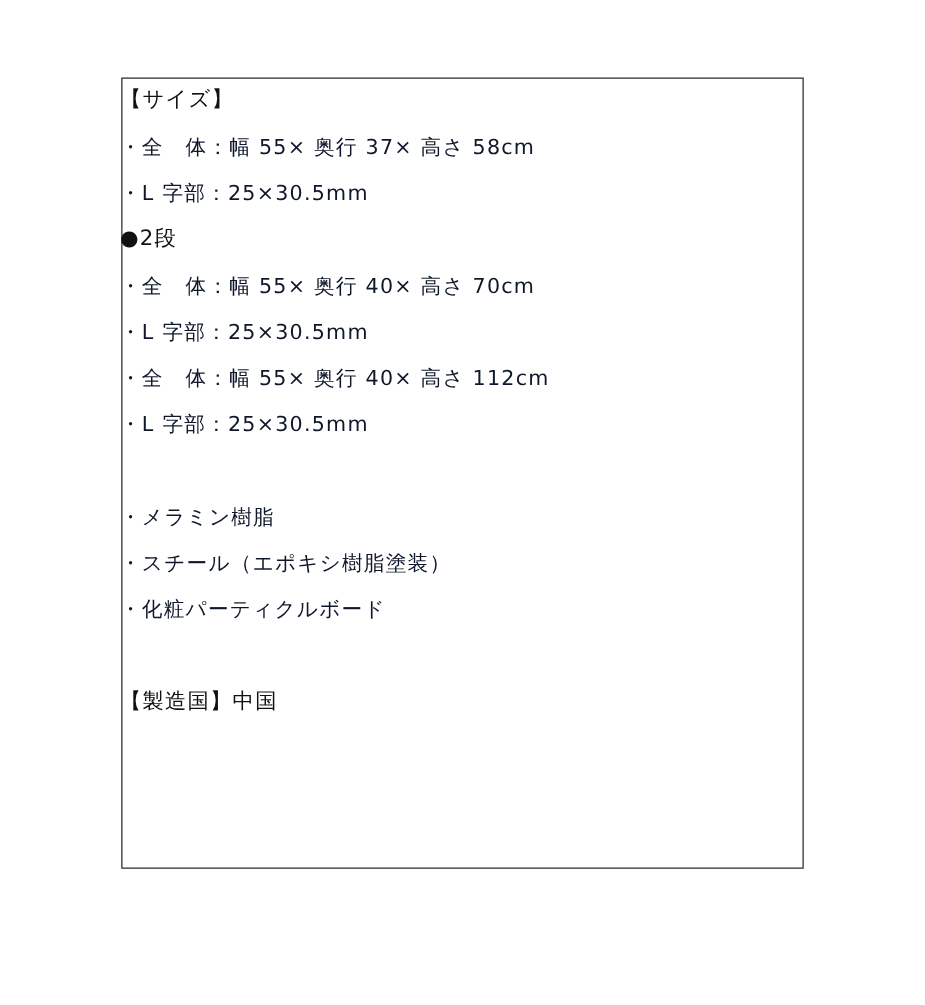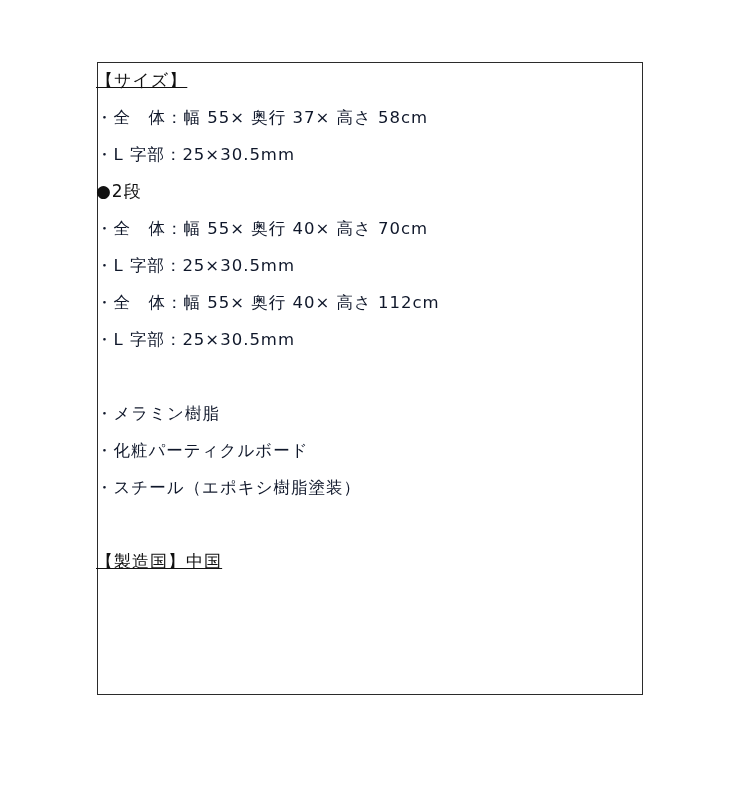--- a/index.html
+++ b/index.html
@@ -38,21 +38,20 @@
   }
   .block {
     margin: 0 0 0 0;
   }
   .heading {
     font-size: 17px;
     line-height: 37px;
     letter-spacing: 0.06em;
     color: #111111;
     white-space: nowrap;
-    text-decoration: underline;
   }
   .bullet-dot {
     font-size: 17px;
     line-height: 37px;
     letter-spacing: 0.06em;
     color: #111111;
     white-space: nowrap;
   }
   .line {
     font-size: 16.5px;
@@ -80,22 +79,22 @@
       <div class="line">・全　体：幅 55× 奥行 40× 高さ 70cm</div>
       <div class="line">・L 字部：25×30.5mm</div>
       <div class="line">・全　体：幅 55× 奥行 40× 高さ 112cm</div>
       <div class="line">・L 字部：25×30.5mm</div>
     </div>
 
     <div class="gap"></div>
 
     <div class="block">
       <div class="line">・メラミン樹脂</div>
+      <div class="line">・スチール（エポキシ樹脂塗装）</div>
       <div class="line">・化粧パーティクルボード</div>
-      <div class="line">・スチール（エポキシ樹脂塗装）</div>
     </div>
 
     <div class="gap"></div>
 
     <div class="block">
       <div class="heading">【製造国】中国</div>
     </div>
 
   </div>
 </div>

